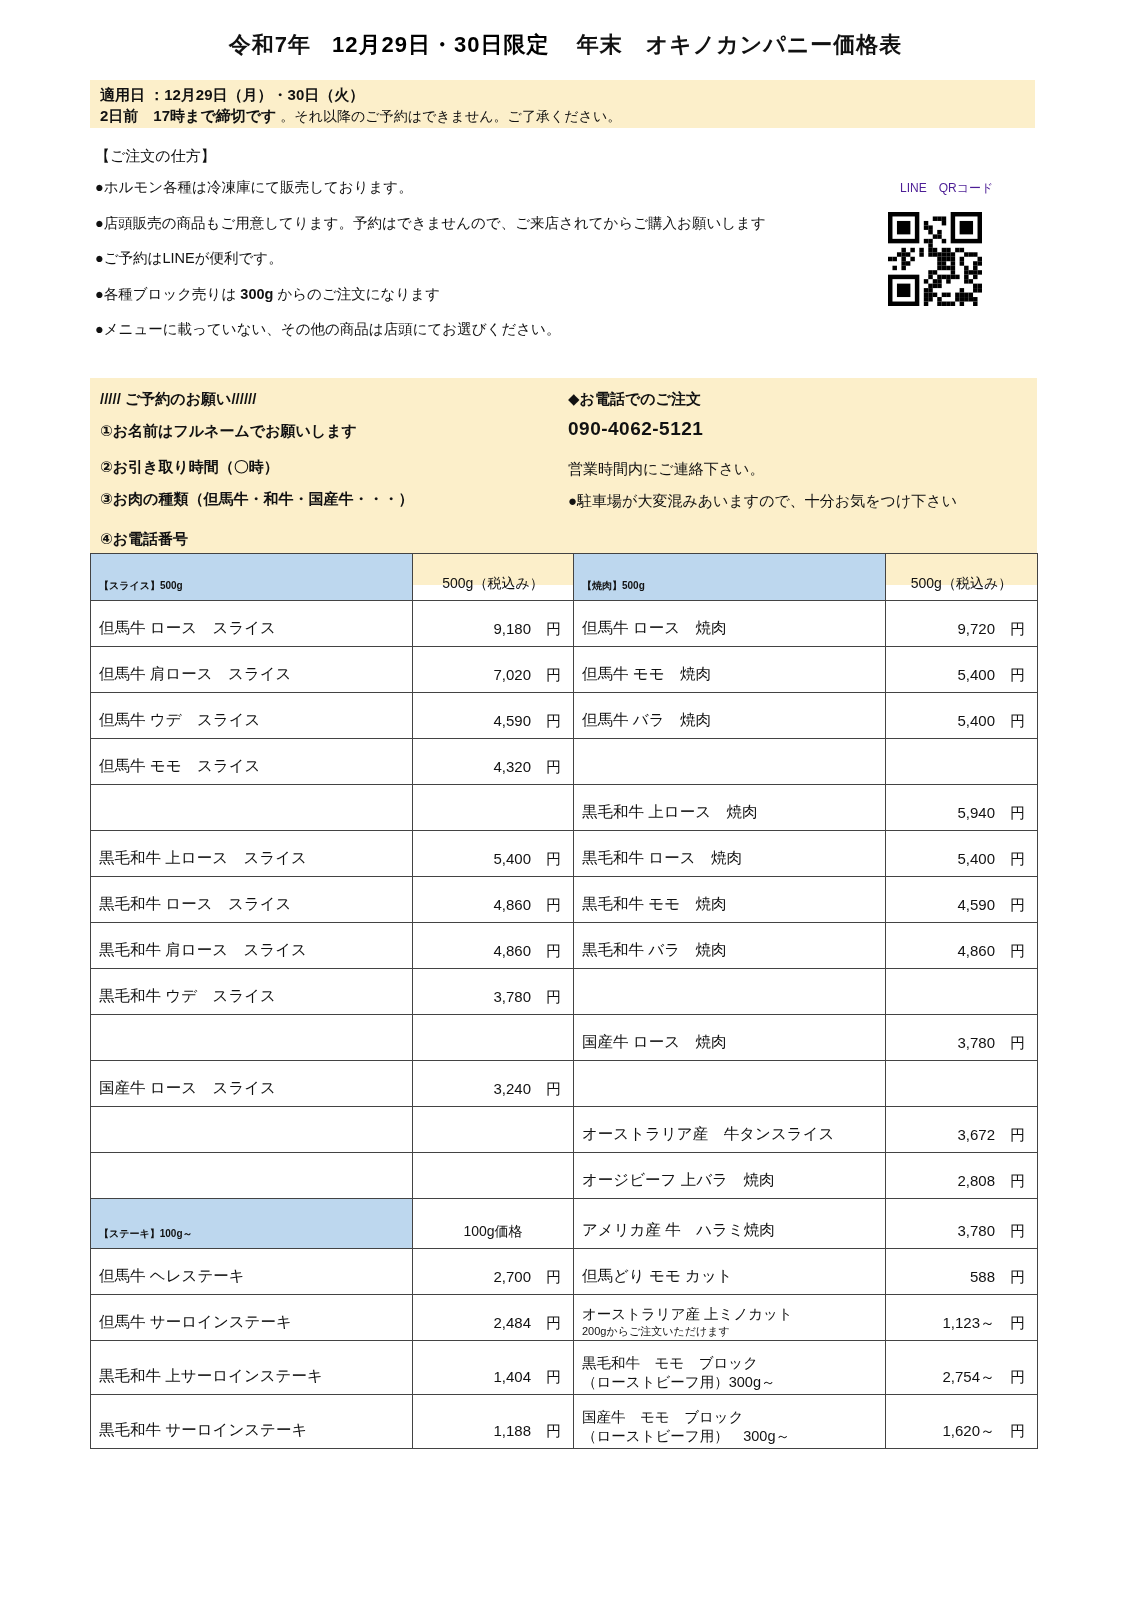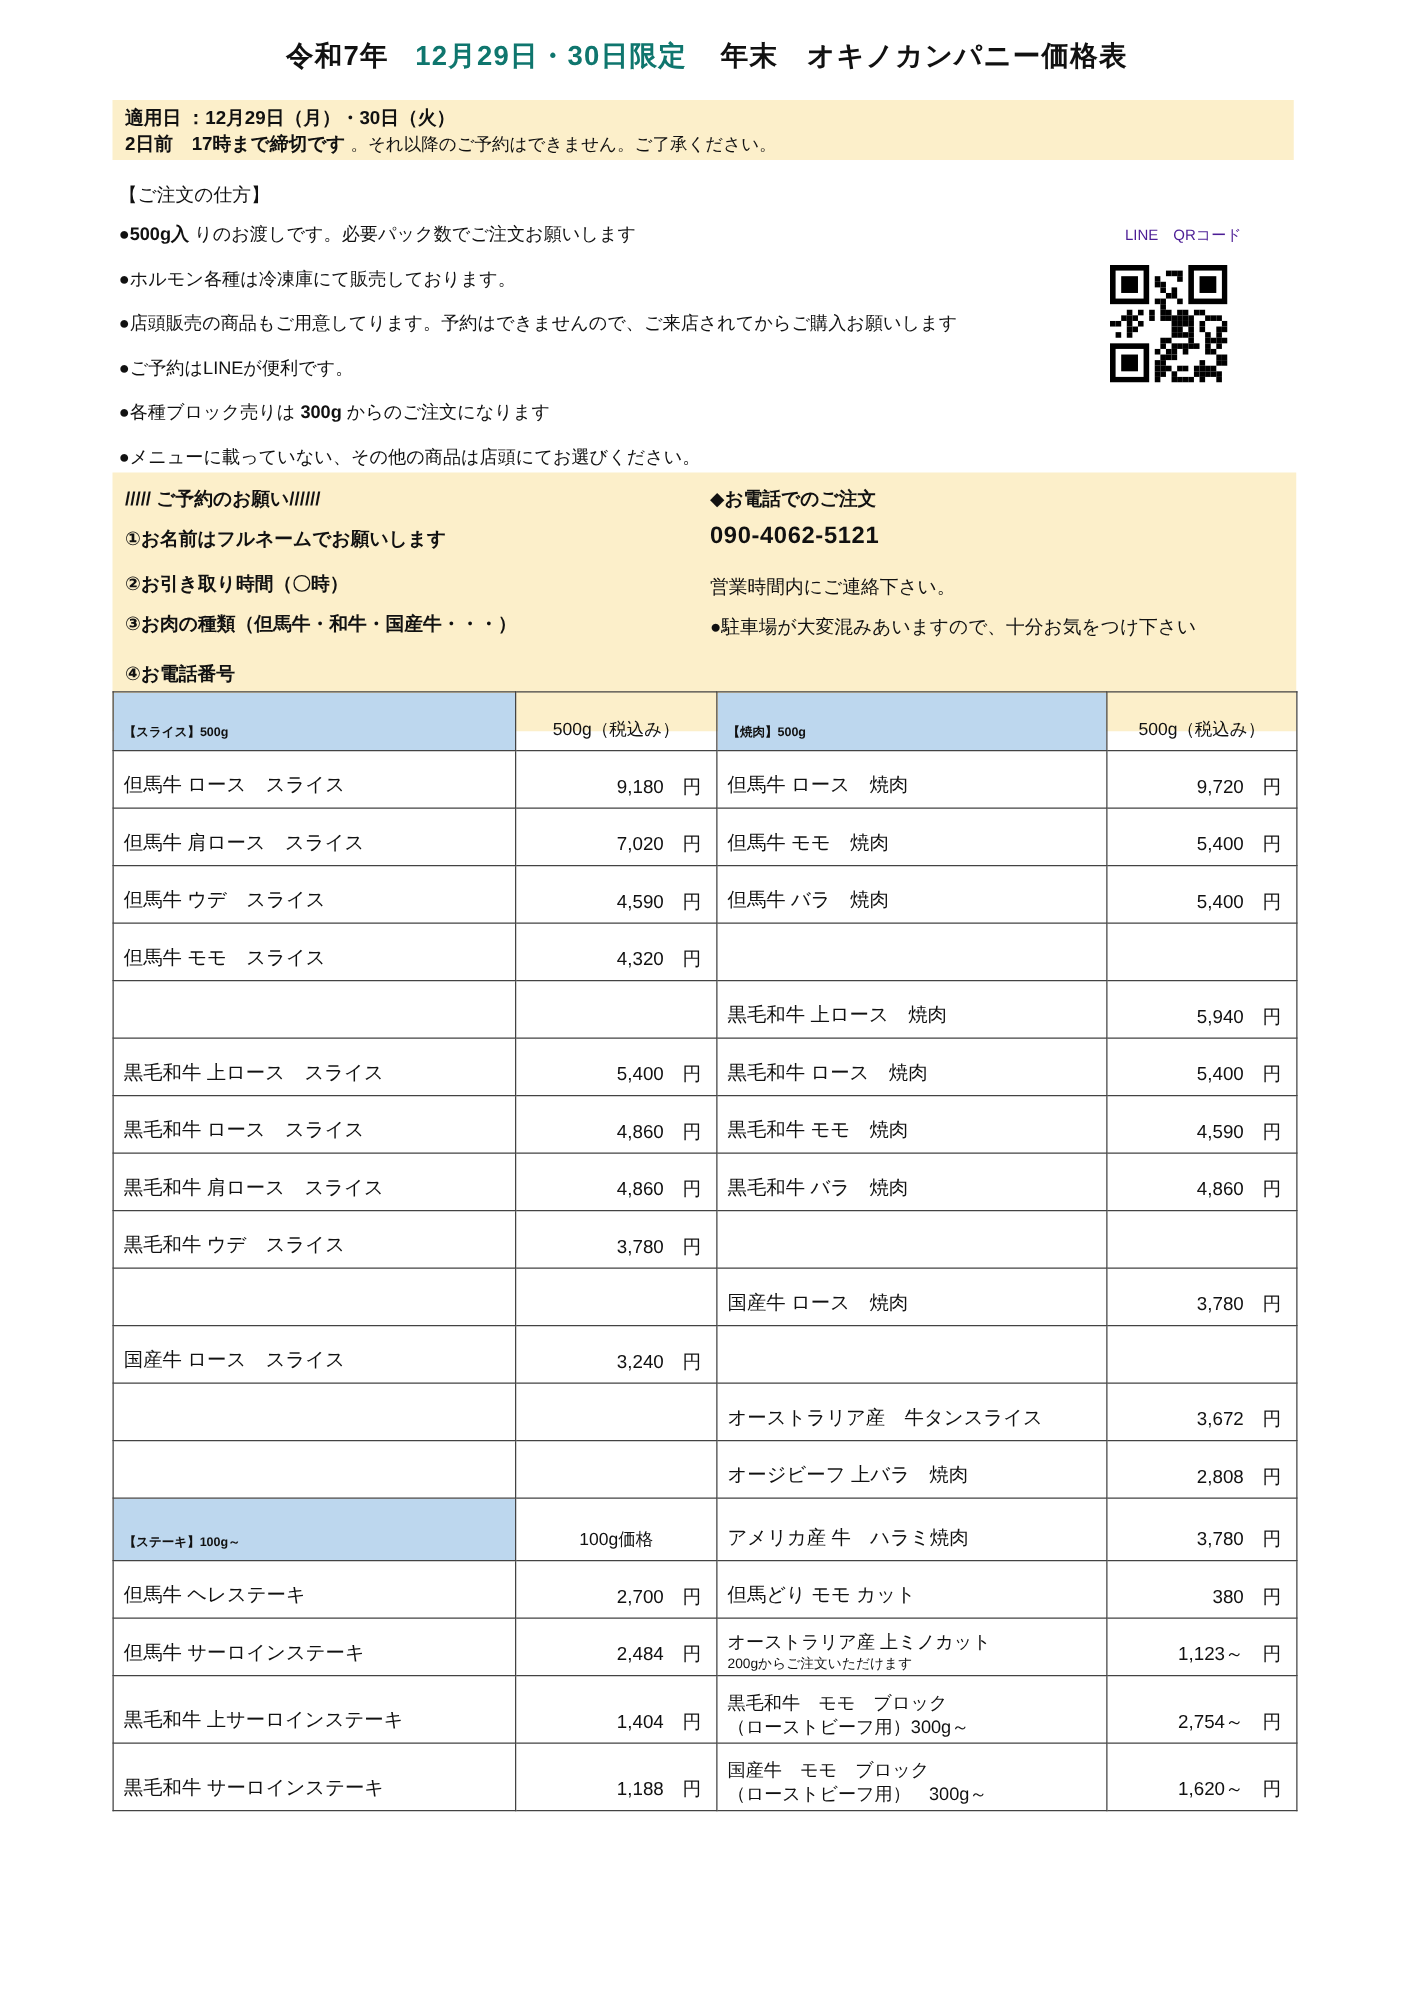--- a/index.html
+++ b/index.html
@@ -1,21 +1,21 @@
 <!DOCTYPE html>
 <html><head>
 <meta charset="utf-8">
 <style>
   * { margin:0; padding:0; box-sizing:border-box; }
   body { background:#ffffff; font-family:"Liberation Sans","DejaVu Sans",sans-serif; color:#111; }
   .page { position:relative; width:1131px; height:1600px; background:#fff; overflow:hidden; }
 
   .title { position:absolute; top:30px; left:0; width:100%; text-align:center;
            font-size:22px; font-weight:bold; letter-spacing:1px; }
-  .title .hl { color:#0f766e; margin:0 14px; }
+  .title .hl { color:#000000; margin:0 14px; }
   .title .rest { margin-left:6px; }
 
   .notice-box { position:absolute; left:90px; top:80px; width:945px; height:48px;
                 background:#fcefca; padding:4px 10px; }
   .notice-line1 { font-size:15px; font-weight:bold; line-height:21px; }
   .notice-line2 { font-size:14px; line-height:21px; }
   .notice-line2 .b { font-weight:bold; font-size:15px; }
 
   .order-heading { position:absolute; left:95px; top:147px; font-size:15px; }
   .bullets { position:absolute; left:95px; top:178px; width:720px; }
@@ -64,21 +64,20 @@
 
   <div class="notice-box">
     <div class="notice-line1">適用日 ：12月29日（月）・30日（火）</div>
     <div class="notice-line2">
       <span class="b">2日前　17時まで締切です</span><span> 。それ以降のご予約はできません。ご了承ください。</span>
     </div>
   </div>
 
   <div class="order-heading">【ご注文の仕方】</div>
   <div class="bullets">
-      <div class="bullet"><span>●</span><span class="b">500g入</span><span> りのお渡しです。必要パック数でご注文お願いします</span></div>
       <div class="bullet"><span>●ホルモン各種は冷凍庫にて販売しております。</span></div>
       <div class="bullet"><span>●店頭販売の商品もご用意してります。予約はできませんので、ご来店されてからご購入お願いします</span></div>
       <div class="bullet"><span>●ご予約はLINEが便利です。</span></div>
       <div class="bullet"><span>●各種ブロック売りは </span><span class="b">300g</span><span> からのご注文になります</span></div>
       <div class="bullet"><span>●メニューに載っていない、その他の商品は店頭にてお選びください。</span></div>
     </div>
 
   <div class="qr-label">LINE　QRコード</div>
   <div class="qr-wrap">
     <svg width="94" height="94" viewBox="0 0 94 94" xmlns="http://www.w3.org/2000/svg">
@@ -320,21 +319,21 @@
         <tr style="height: 50px;">
           <td class="section">【ステーキ】100g～</td>
           <td class="price-header">100g価格</td>
           <td class="name">アメリカ産 牛　ハラミ焼肉</td>
           <td class="price"><span class="num">3,780</span><span class="unit">円</span></td>
         </tr>
         <tr>
           <td class="name">但馬牛 ヘレステーキ</td>
           <td class="price"><span class="num">2,700</span><span class="unit">円</span></td>
           <td class="name">但馬どり モモ カット</td>
-          <td class="price"><span class="num">380</span><span class="unit">円</span></td>
+          <td class="price"><span class="num">588</span><span class="unit">円</span></td>
         </tr>
         <tr>
           <td class="name">但馬牛 サーロインステーキ</td>
           <td class="price"><span class="num">2,484</span><span class="unit">円</span></td>
           <td class="name2">
             <div>オーストラリア産 上ミノカット</div>
             <div class="small-line">200gからご注文いただけます</div>
           </td>
           <td class="price"><span class="num">1,123～</span><span class="unit">円</span></td>
         </tr>

